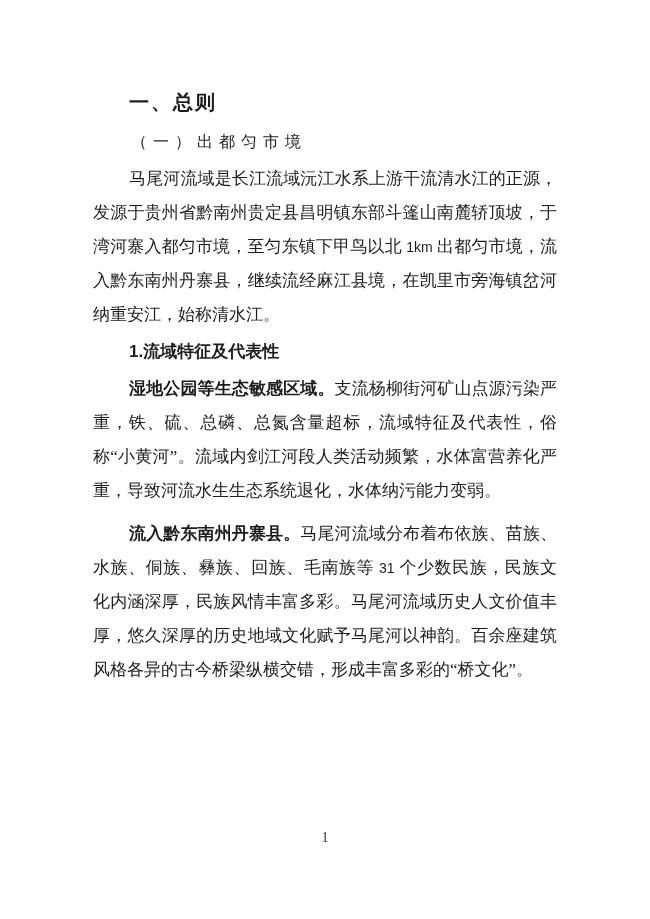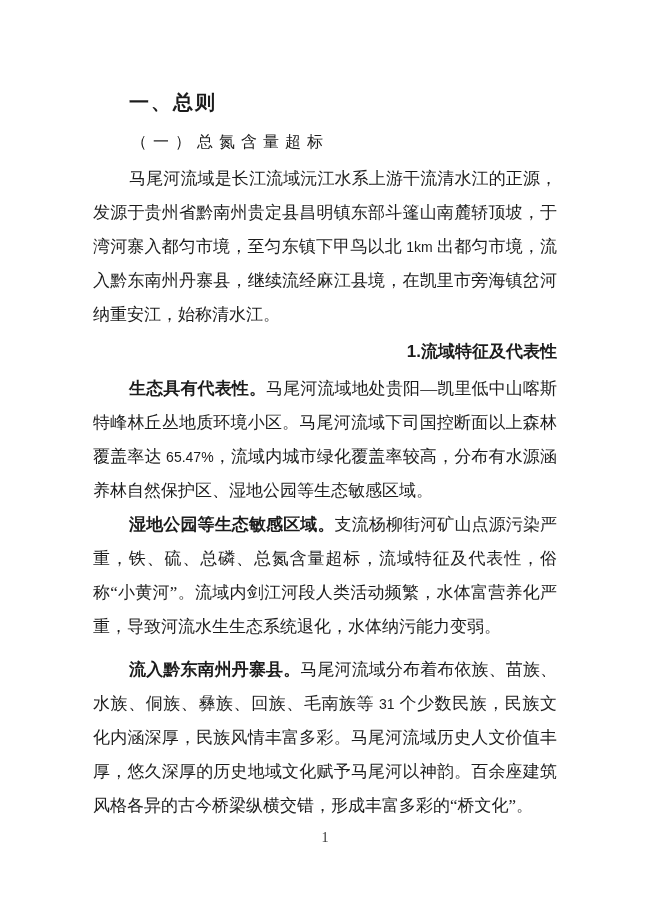--- a/index.html
+++ b/index.html
@@ -44,21 +44,20 @@
     text-justify: inter-ideograph;
     text-indent: 36px;
   }
   .sub-heading {
     font-family: "Liberation Sans", "DejaVu Sans", sans-serif;
     font-weight: bold;
     font-size: 17px;
     line-height: 34px;
     margin: 3px 0 3px 0;
     text-indent: 36px;
-    text-align: right;
   }
   .para.extra-gap {
     margin-top: 9px;
   }
   .run-lead {
     font-family: "Liberation Sans", "DejaVu Sans", sans-serif;
     font-weight: bold;
   }
   .run-number {
     font-family: "Liberation Sans", "DejaVu Sans", sans-serif;
@@ -76,27 +75,26 @@
   }
 </style>
 </head>
 <body>
 
 <div class="page">
   <div class="content">
 
     <div class="chapter-heading">一、总则</div>
 
-    <div class="section-heading">（一）总氮含量超标</div>
+    <div class="section-heading">（一）出都匀市境</div>
 
     <p class="para"><span>马尾河流域是长江流域沅江水系上游干流清水江的正源，发源于贵州省黔南州贵定县昌明镇东部斗篷山南麓轿顶坡，于湾河寨入都匀市境，至匀东镇下甲鸟以北 </span><span class="run-number">1km</span><span> 出都匀市境，流入黔东南州丹寨县，继续流经麻江县境，在凯里市旁海镇岔河纳重安江，始称清水江。</span></p>
 
     <div class="sub-heading">1.流域特征及代表性</div>
 
-    <p class="para"><span class="run-lead">生态具有代表性。</span><span>马尾河流域地处贵阳—凯里低中山喀斯特峰林丘丛地质环境小区。马尾河流域下司国控断面以上森林覆盖率达 </span><span class="run-number">65.47%</span><span>，流域内城市绿化覆盖率较高，分布有水源涵养林自然保护区、湿地公园等生态敏感区域。</span></p>
 
     <p class="para"><span class="run-lead">湿地公园等生态敏感区域。</span><span>支流杨柳街河矿山点源污染严重，铁、硫、总磷、总氮含量超标，流域特征及代表性，俗称“小黄河”。流域内剑江河段人类活动频繁，水体富营养化严重，导致河流水生生态系统退化，水体纳污能力变弱。</span></p>
 
     <p class="para extra-gap"><span class="run-lead">流入黔东南州丹寨县。</span><span>马尾河流域分布着布依族、苗族、水族、侗族、彝族、回族、毛南族等 </span><span class="run-number">31</span><span> 个少数民族，民族文化内涵深厚，民族风情丰富多彩。马尾河流域历史人文价值丰厚，悠久深厚的历史地域文化赋予马尾河以神韵。百余座建筑风格各异的古今桥梁纵横交错，形成丰富多彩的“桥文化”。</span></p>
 
   </div>
 
   <div class="page-number">1</div>
 </div>
 

